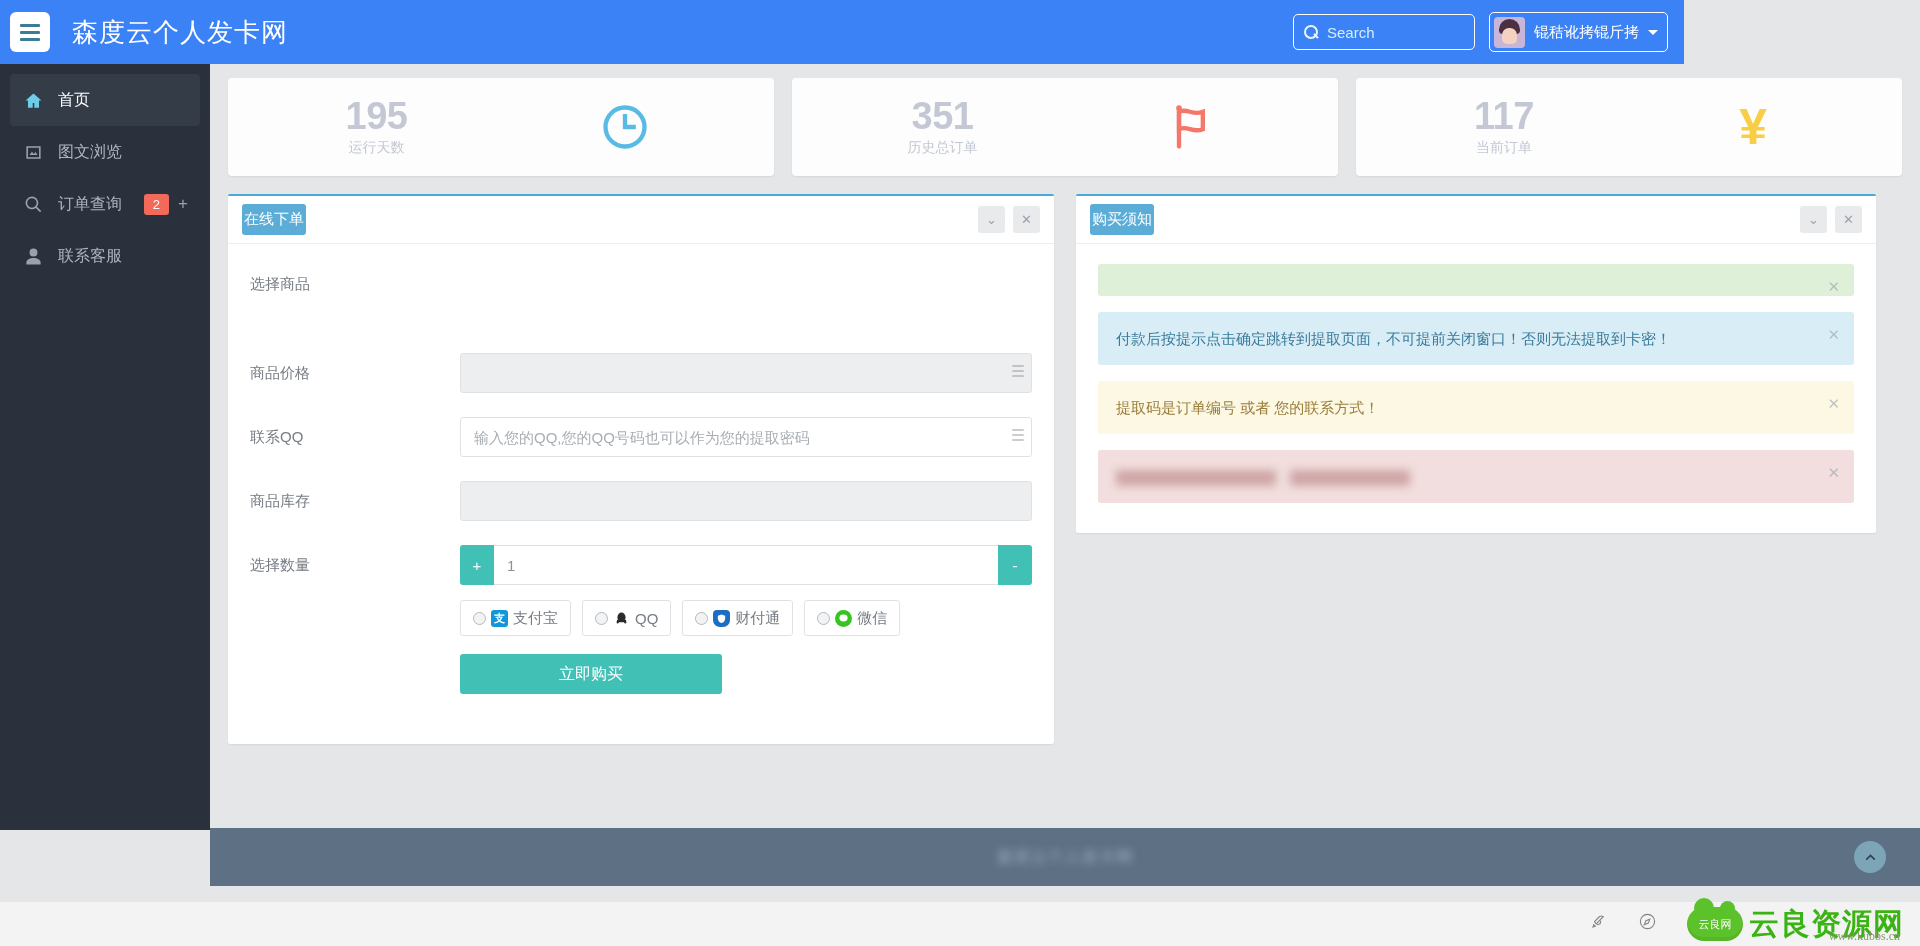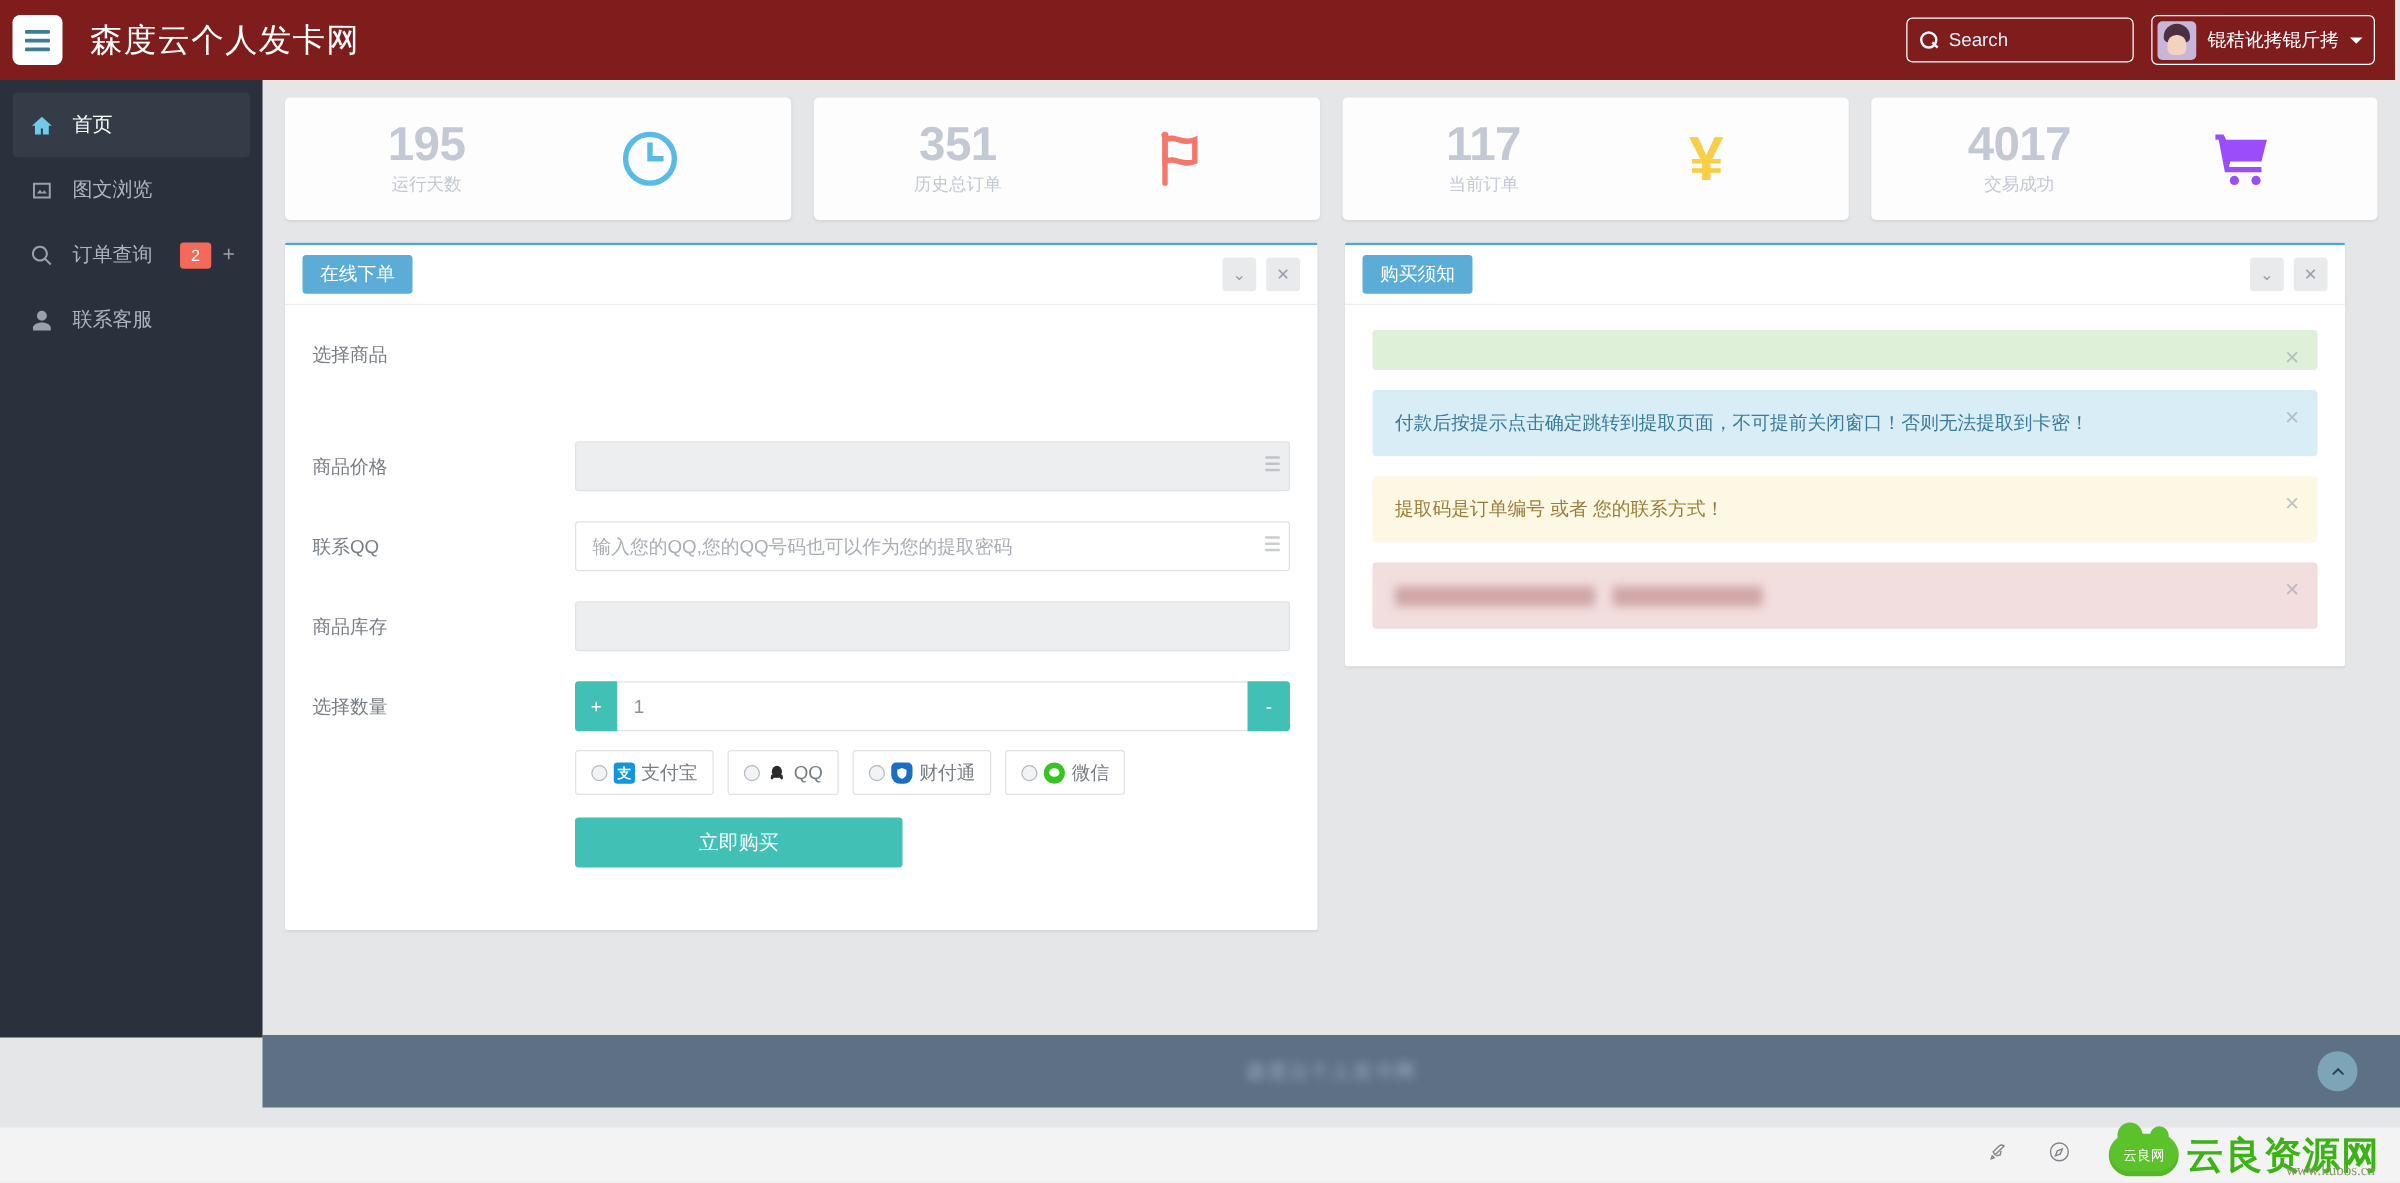--- a/index.html
+++ b/index.html
@@ -6,22 +6,22 @@
   html, body {
     width: 1920px; height: 946px;
     font-family: "Liberation Sans", "DejaVu Sans", sans-serif;
     background: #e4e6e8;
     overflow: hidden;
   }
 
   
   .topbar {
     position: absolute; top: 0; left: 0;
-    width: 1916px; height: 64px;
-    background: #7f1d1d;
+    width: 1684px; height: 64px;
+    background: #3b82f6;
     display: flex; align-items: center;
     z-index: 20;
   }
   .hamburger-btn {
     width: 40px; height: 40px; margin-left: 10px;
     background: #ffffff; border-radius: 6px;
     display: flex; flex-direction: column; justify-content: center;
     align-items: center; gap: 4px; cursor: pointer;
   }
   .hamburger-btn i { display: block; width: 20px; height: 3px; background: #3a7d94; border-radius: 1px; }
@@ -138,21 +138,21 @@
     border-radius: 2px; box-shadow: 0 1px 2px rgba(0,0,0,.07);
   }
   .panel-left { width: 826px; }
   .panel-right { width: 800px; }
   .panel-head {
     height: 48px; display: flex; align-items: center;
     padding: 0 14px; border-bottom: 1px solid #eceef0;
   }
   .panel-tag {
     background: #5bacd6; color: #ffffff; font-size: 15px;
-    padding: 6px 14px; border-radius: 3px; white-space: nowrap;
+    padding: 6px 2px; border-radius: 3px; white-space: nowrap;
   }
   .panel-tools { margin-left: auto; display: flex; gap: 8px; }
   .tool-btn {
     width: 27px; height: 27px; background: #e8eaec; border-radius: 3px;
     display: flex; align-items: center; justify-content: center;
     color: #9aa1ab; font-size: 13px; cursor: pointer; line-height: 1;
   }
 
   
   .panel-body { padding: 20px 22px 26px 22px; }
@@ -385,33 +385,20 @@
     </div>
     <div class="stat-card">
       <div class="stat-text">
         <div class="stat-num">117</div>
         <div class="stat-label">当前订单</div>
       </div>
       <div class="stat-icon">
         <svg width="52" height="52" viewBox="0 0 24 24">
             <text x="12" y="20" font-size="23" font-weight="bold" text-anchor="middle" fill="#f7ce46" font-family="Liberation Sans, sans-serif">¥</text>
           </svg>
-      </div>
-    </div>
-    <div class="stat-card">
-      <div class="stat-text">
-        <div class="stat-num">4017</div>
-        <div class="stat-label">交易成功</div>
-      </div>
-      <div class="stat-icon">
-        <svg width="52" height="52" viewBox="0 0 24 24" fill="#9b4dfb">
-          <path d="M2 3h3l1 2h15l-2 8H7.5L7 15h12v2H5.5L3.2 5H2z"></path>
-          <circle cx="9" cy="20" r="1.7"></circle>
-            <circle cx="17" cy="20" r="1.7"></circle>
-        </svg>
       </div>
     </div>
   </div>
 
   <div class="panels">
 
     <div class="panel panel-left">
       <div class="panel-head">
         <span class="panel-tag">在线下单</span>
         <div class="panel-tools">

